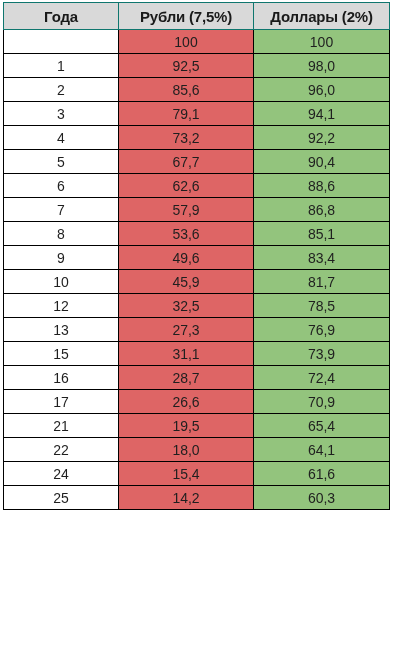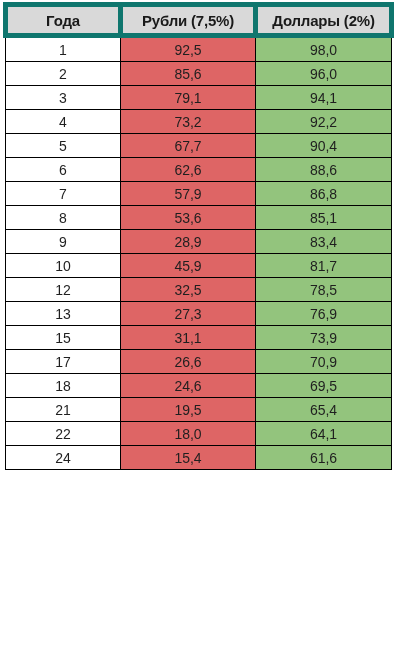--- a/index.html
+++ b/index.html
@@ -28,21 +28,21 @@
   table.depreciation-table col.col-rub    { width: 135px; }
   table.depreciation-table col.col-usd    { width: 136px; }
 
   thead th {
     background: #d9d9d9;
     color: #1a1a1a;
     font-size: 15px;
     font-weight: bold;
     text-align: center;
     height: 26px;
-    border: 5px solid #0f766e;
+    border: 1px solid #0f766e;
     padding: 0 2px;
     white-space: nowrap;
     letter-spacing: -0.2px;
   }
   tbody td {
     height: 23px;
     font-size: 14px;
     font-weight: normal;
     color: #1f1f1f;
     text-align: center;
@@ -73,20 +73,25 @@
     </colgroup>
     <thead>
       <tr>
         <th>Года</th>
         <th>Рубли (7,5%)</th>
         <th>Доллары (2%)</th>
       </tr>
     </thead>
     <tbody id="table-body">
         <tr>
+          <td class="cell-year"></td>
+          <td class="cell-rub">100</td>
+          <td class="cell-usd">100</td>
+        </tr>
+        <tr>
           <td class="cell-year">1</td>
           <td class="cell-rub">92,5</td>
           <td class="cell-usd">98,0</td>
         </tr>
         <tr>
           <td class="cell-year">2</td>
           <td class="cell-rub">85,6</td>
           <td class="cell-usd">96,0</td>
         </tr>
         <tr>
@@ -114,21 +119,21 @@
           <td class="cell-rub">57,9</td>
           <td class="cell-usd">86,8</td>
         </tr>
         <tr>
           <td class="cell-year">8</td>
           <td class="cell-rub">53,6</td>
           <td class="cell-usd">85,1</td>
         </tr>
         <tr>
           <td class="cell-year">9</td>
-          <td class="cell-rub">28,9</td>
+          <td class="cell-rub">49,6</td>
           <td class="cell-usd">83,4</td>
         </tr>
         <tr>
           <td class="cell-year">10</td>
           <td class="cell-rub">45,9</td>
           <td class="cell-usd">81,7</td>
         </tr>
         <tr>
           <td class="cell-year">12</td>
           <td class="cell-rub">32,5</td>
@@ -138,39 +143,44 @@
           <td class="cell-year">13</td>
           <td class="cell-rub">27,3</td>
           <td class="cell-usd">76,9</td>
         </tr>
         <tr>
           <td class="cell-year">15</td>
           <td class="cell-rub">31,1</td>
           <td class="cell-usd">73,9</td>
         </tr>
         <tr>
+          <td class="cell-year">16</td>
+          <td class="cell-rub">28,7</td>
+          <td class="cell-usd">72,4</td>
+        </tr>
+        <tr>
           <td class="cell-year">17</td>
           <td class="cell-rub">26,6</td>
           <td class="cell-usd">70,9</td>
-        </tr>
-        <tr>
-          <td class="cell-year">18</td>
-          <td class="cell-rub">24,6</td>
-          <td class="cell-usd">69,5</td>
         </tr>
         <tr>
           <td class="cell-year">21</td>
           <td class="cell-rub">19,5</td>
           <td class="cell-usd">65,4</td>
         </tr>
         <tr>
           <td class="cell-year">22</td>
           <td class="cell-rub">18,0</td>
           <td class="cell-usd">64,1</td>
         </tr>
         <tr>
           <td class="cell-year">24</td>
           <td class="cell-rub">15,4</td>
           <td class="cell-usd">61,6</td>
         </tr>
+        <tr>
+          <td class="cell-year">25</td>
+          <td class="cell-rub">14,2</td>
+          <td class="cell-usd">60,3</td>
+        </tr>
       </tbody>
   </table>
 </div>
 
 </body></html>

